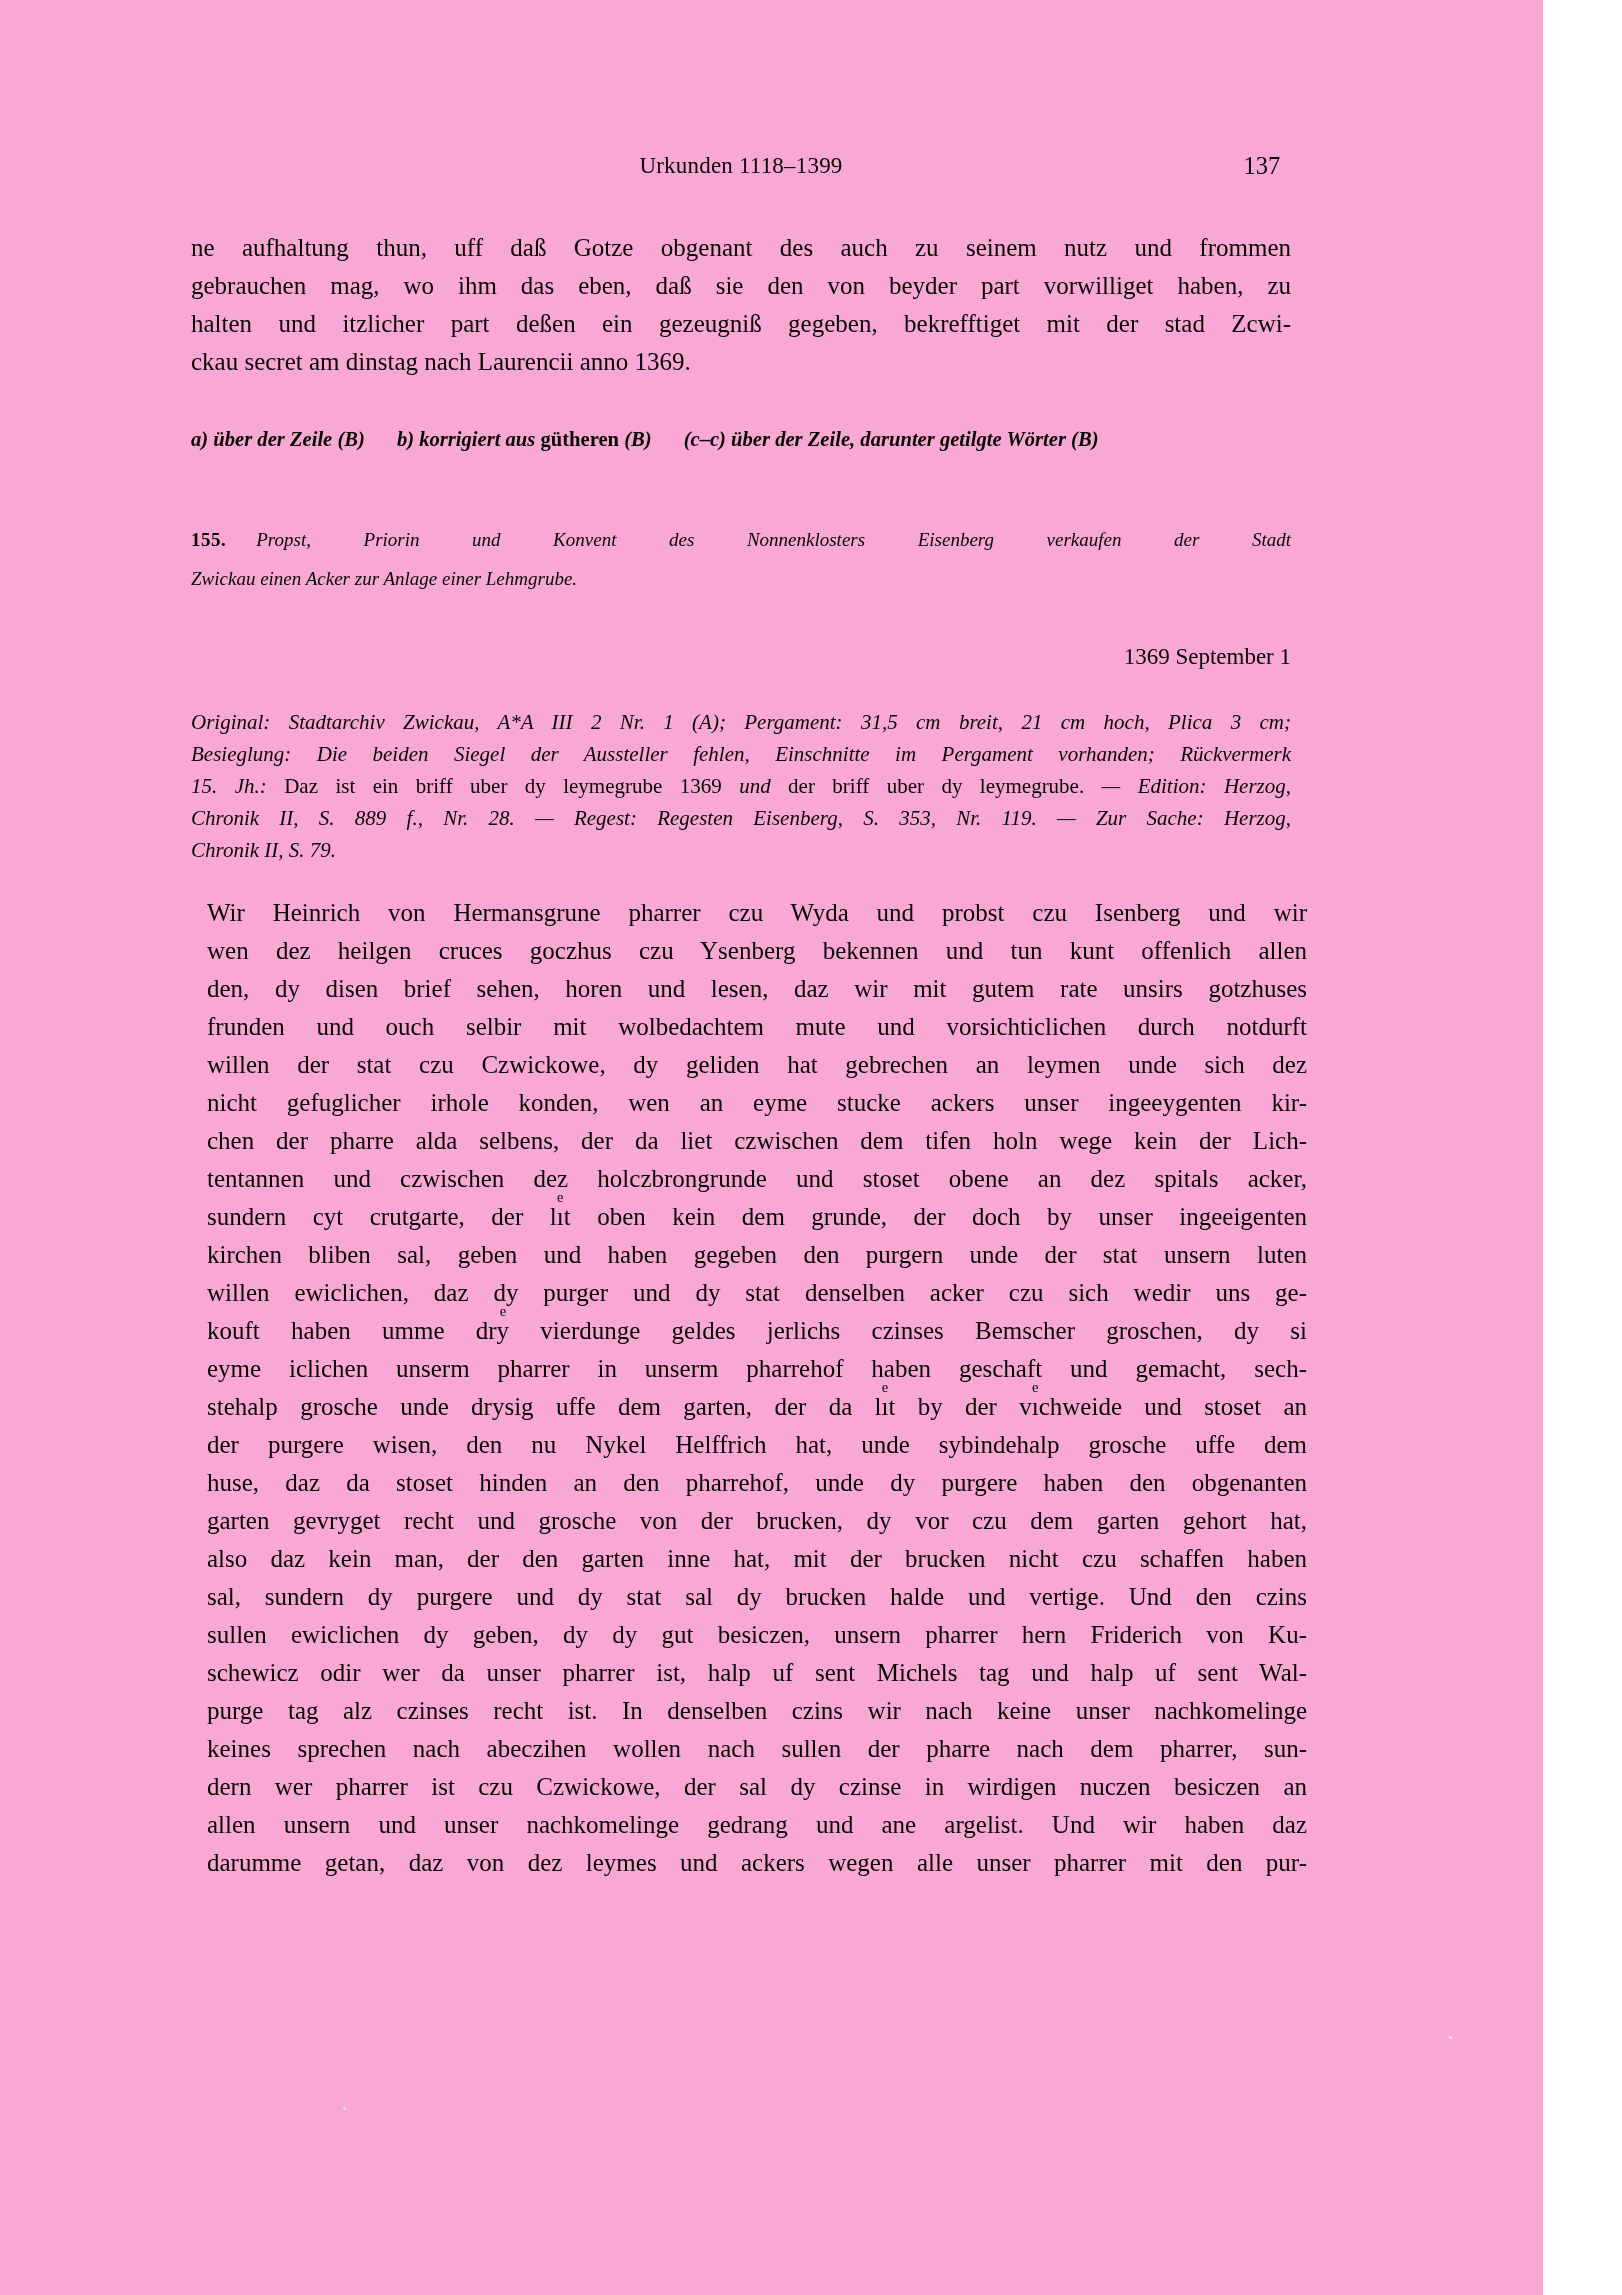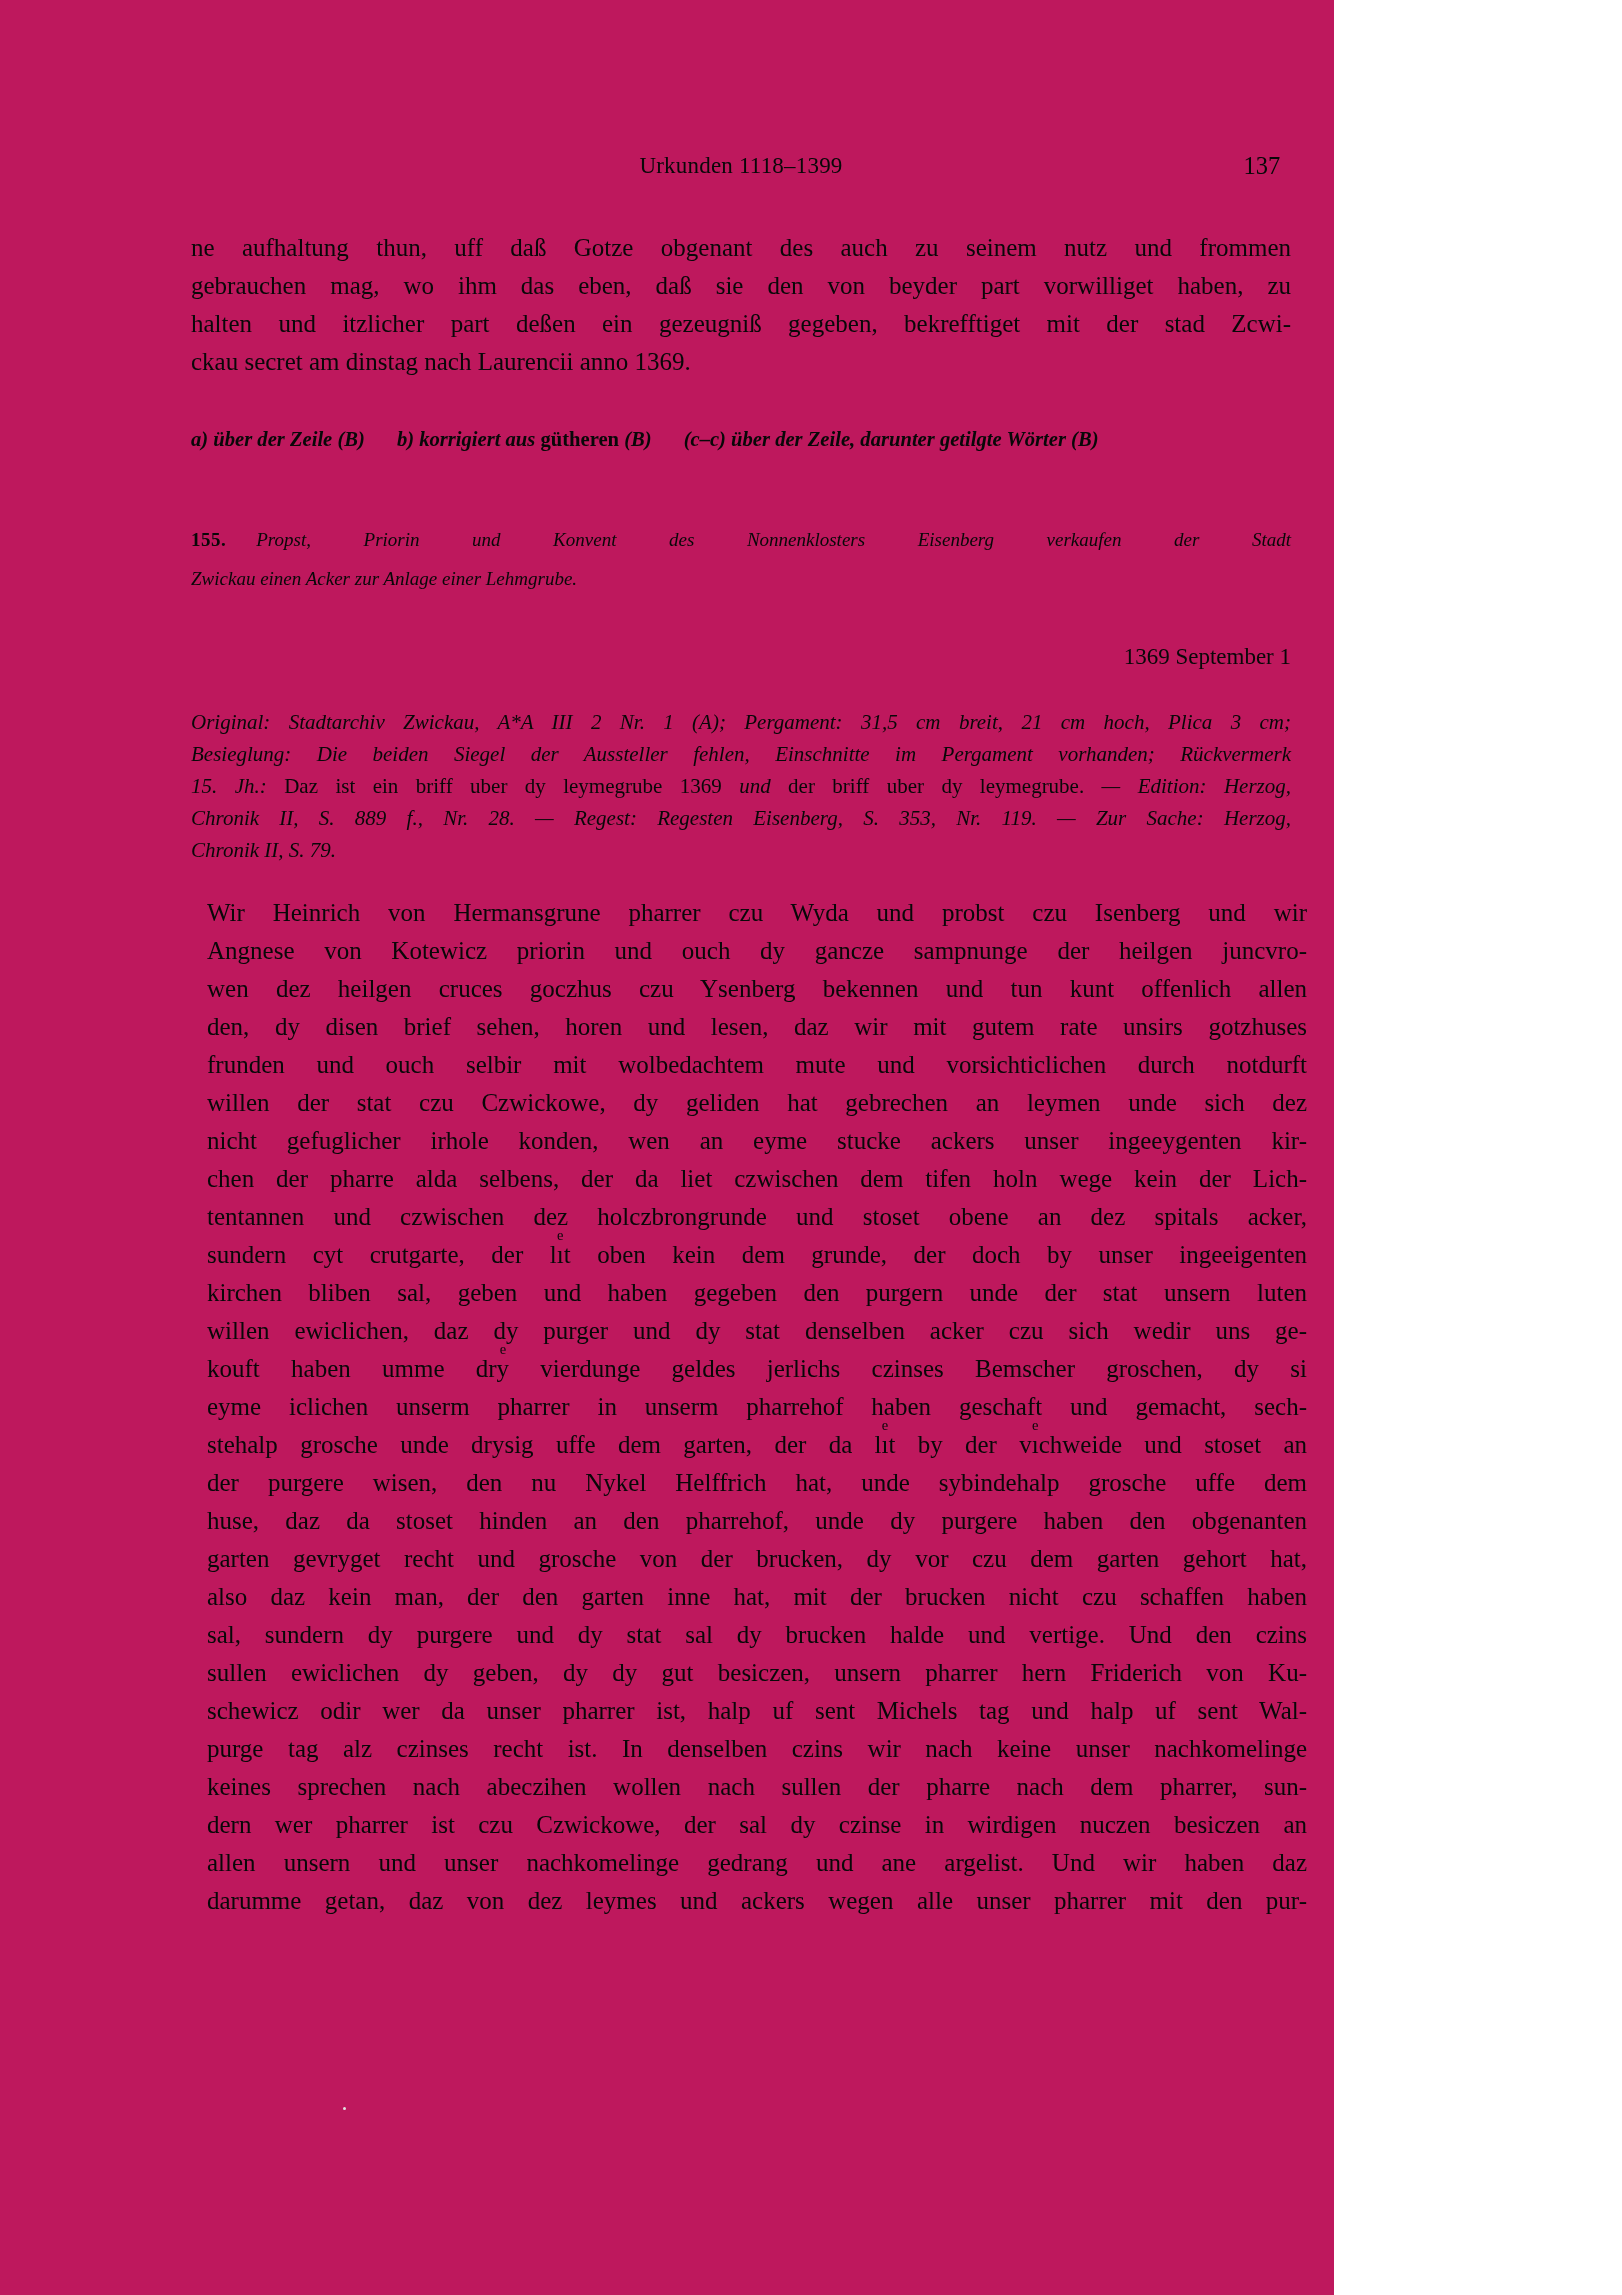--- a/index.html
+++ b/index.html
@@ -2,23 +2,23 @@
 <html style="font-size:7.9px"><head>
 <meta charset="utf-8">
 <style>
   html, body {
     margin: 0;
     padding: 0;
     background: #ffffff;
   }
   #page {
     position: relative;
-    width: 1334px;
+    width: 1543px;
     height: 2295px;
-    background: #be185d;
+    background: #f9a8d4;
     color: #080808;
     font-family: "Liberation Serif", "DejaVu Serif", serif;
     overflow: hidden;
   }
   #content {
     position: absolute;
     left: 191px;
     width: 1100px;
     top: 0;
   }
@@ -197,21 +197,20 @@
     <div class="source-note">
         <div class="tl jst">Original: Stadtarchiv Zwickau, A*A III 2 Nr. 1 (A); Pergament: 31,5 cm breit, 21 cm hoch, Plica 3 cm;</div>
         <div class="tl jst">Besieglung: Die beiden Siegel der Aussteller fehlen, Einschnitte im Pergament vorhanden; Rückvermerk</div>
         <div class="tl jst">15. Jh.: <span class="u">Daz ist ein briff uber dy leymegrube 1369</span> und <span class="u">der briff uber dy leymegrube.</span> — Edition: Herzog,</div>
         <div class="tl jst">Chronik II, S. 889 f., Nr. 28. — Regest: Regesten Eisenberg, S. 353, Nr. 119. — Zur Sache: Herzog,</div>
         <div class="tl">Chronik II, S. 79.</div>
       </div>
 
     <div class="charter-text">
         <div class="tl jst">Wir Heinrich von Hermansgrune pharrer czu Wyda und probst czu Isenberg und wir</div>
-        <div class="tl jst">Angnese von Kotewicz priorin und ouch dy gancze sampnunge der heilgen juncvro-</div>
         <div class="tl jst">wen dez heilgen cruces goczhus czu Ysenberg bekennen und tun kunt offenlich allen</div>
         <div class="tl jst">den, dy disen brief sehen, horen und lesen, daz wir mit gutem rate unsirs gotzhuses</div>
         <div class="tl jst">frunden und ouch selbir mit wolbedachtem mute und vorsichticlichen durch notdurft</div>
         <div class="tl jst">willen der stat czu Czwickowe, dy geliden hat gebrechen an leymen unde sich dez</div>
         <div class="tl jst">nicht gefuglicher irhole konden, wen an eyme stucke ackers unser ingeeygenten kir-</div>
         <div class="tl jst">chen der pharre alda selbens, der da liet czwischen dem tifen holn wege kein der Lich-</div>
         <div class="tl jst">tentannen und czwischen dez holczbrongrunde und stoset obene an dez spitals acker,</div>
         <div class="tl jst">sundern cyt crutgarte, der l<span class="ov">ı<span class="e">e</span></span>t oben kein dem grunde, der doch by unser ingeeigenten</div>
         <div class="tl jst">kirchen bliben sal, geben und haben gegeben den purgern unde der stat unsern luten</div>
         <div class="tl jst">willen ewiclichen, daz dy purger und dy stat denselben acker czu sich wedir uns ge-</div>

